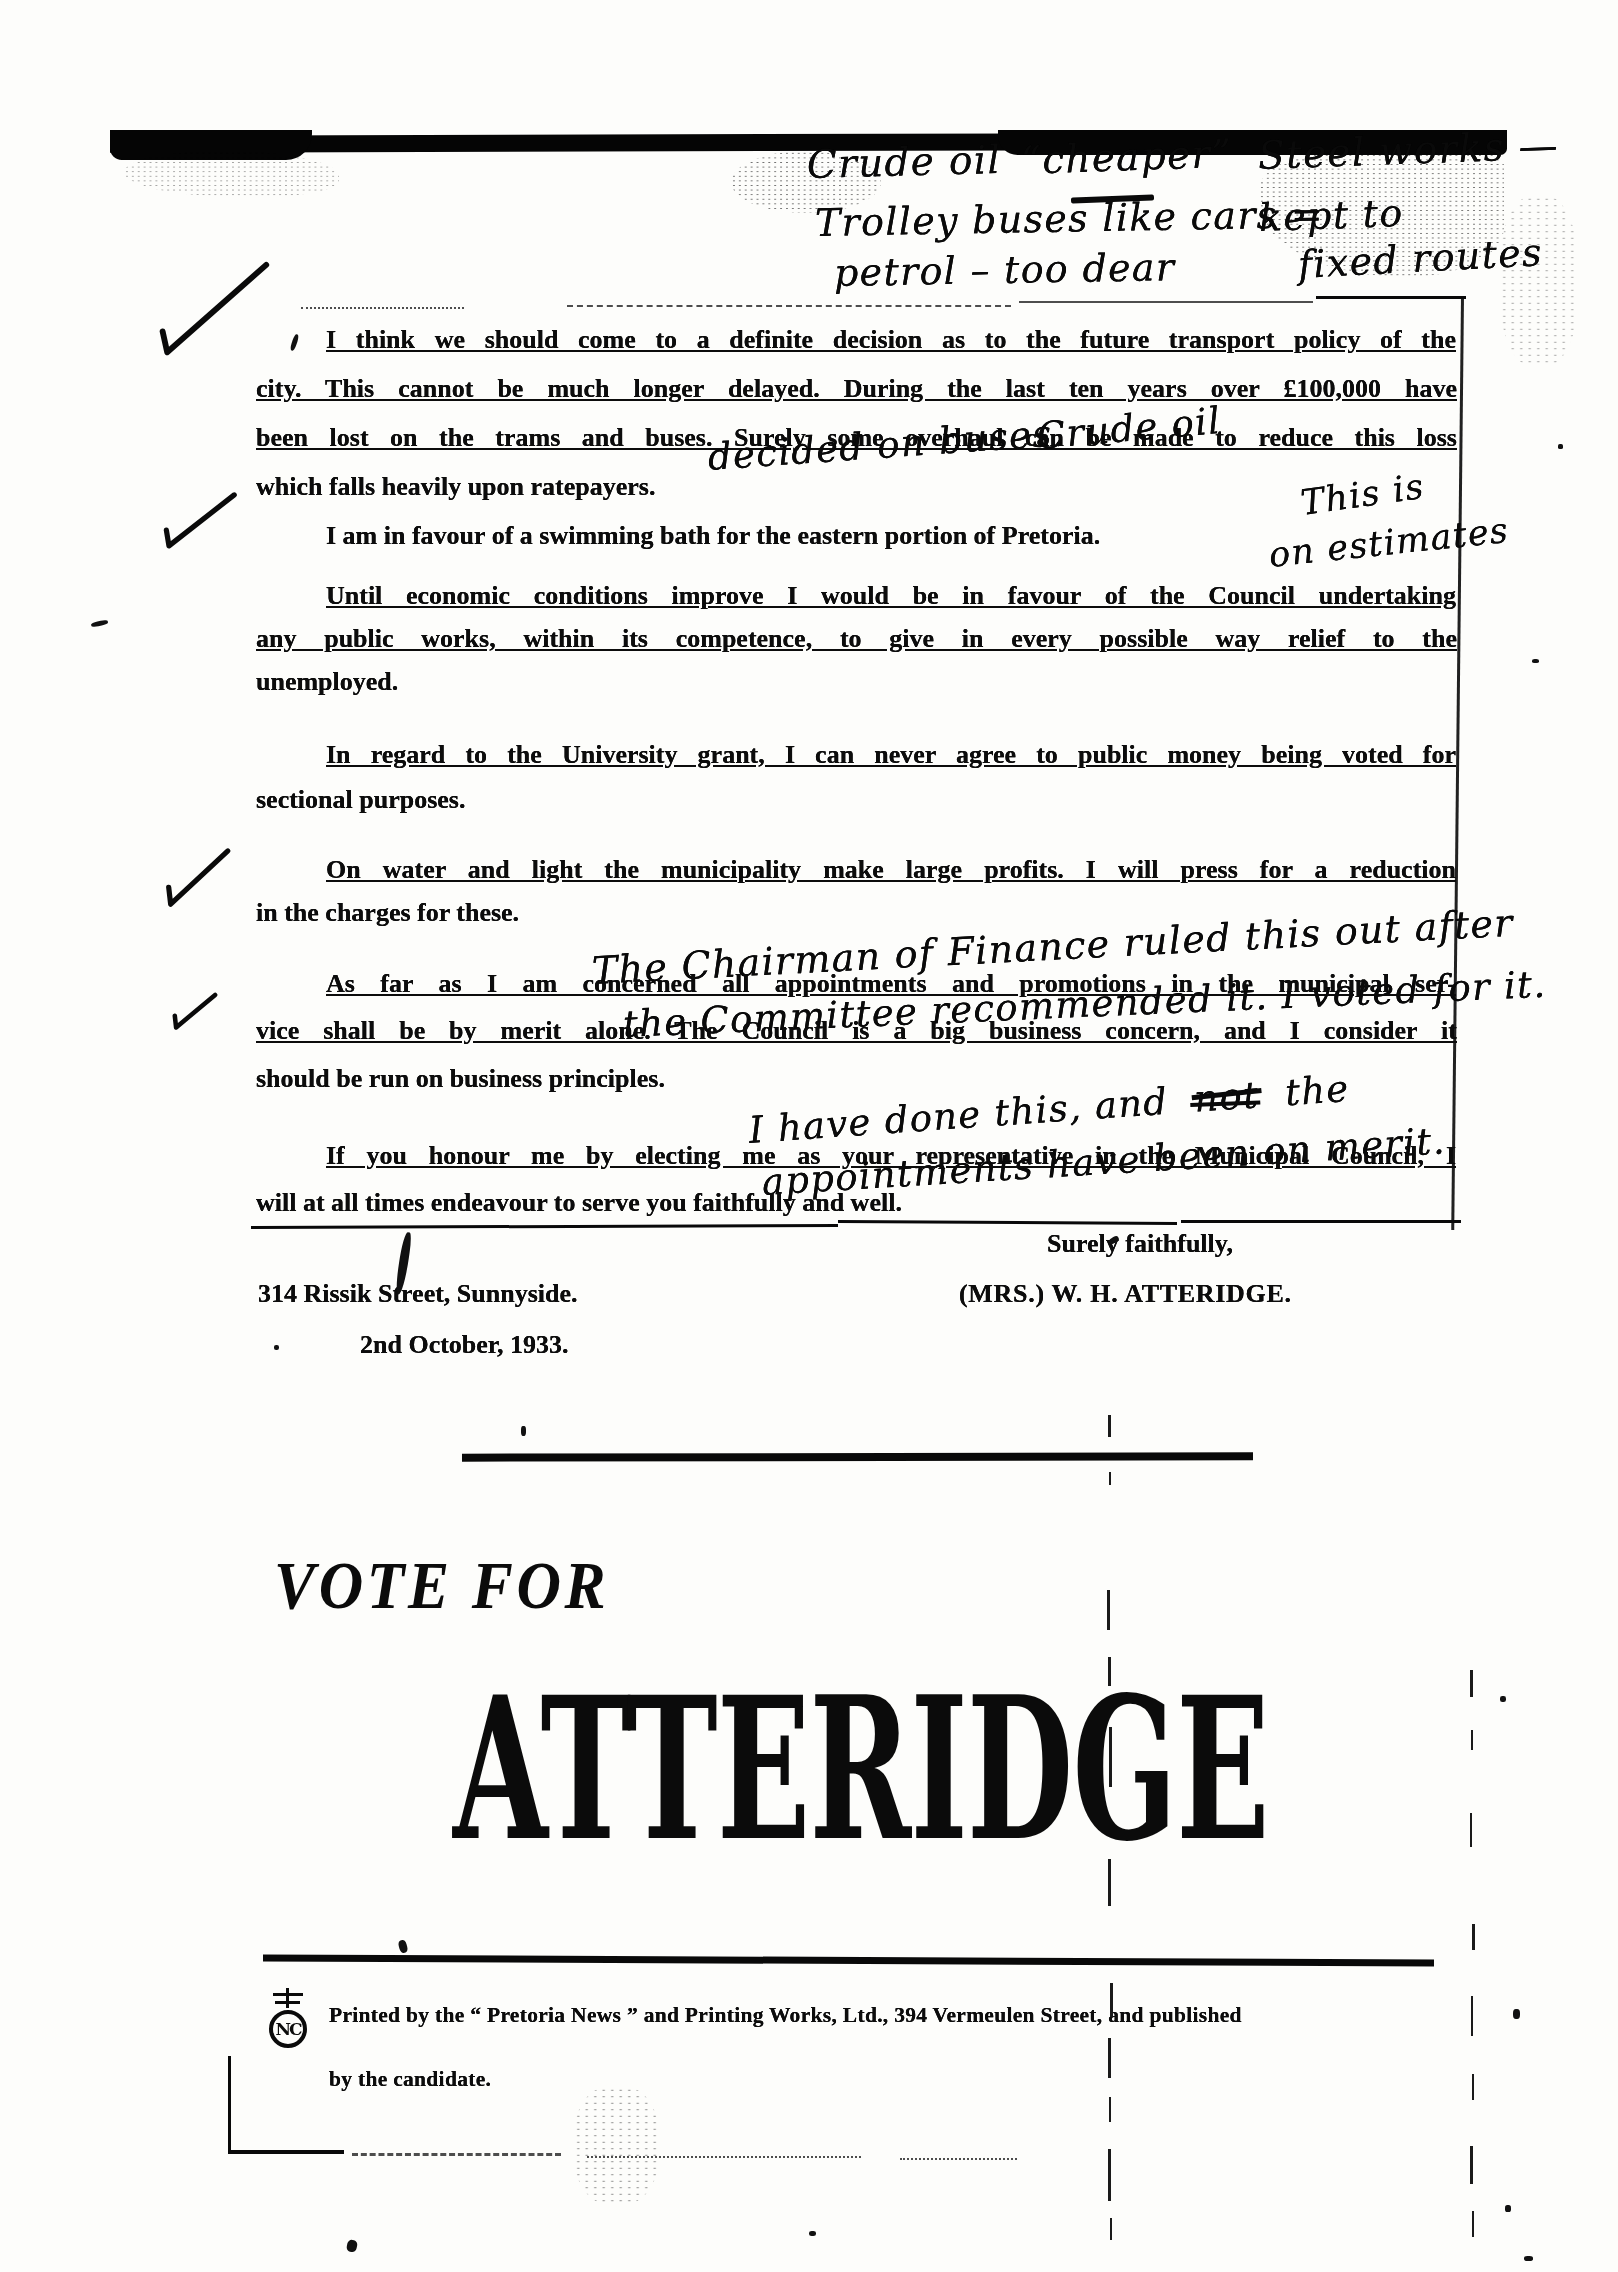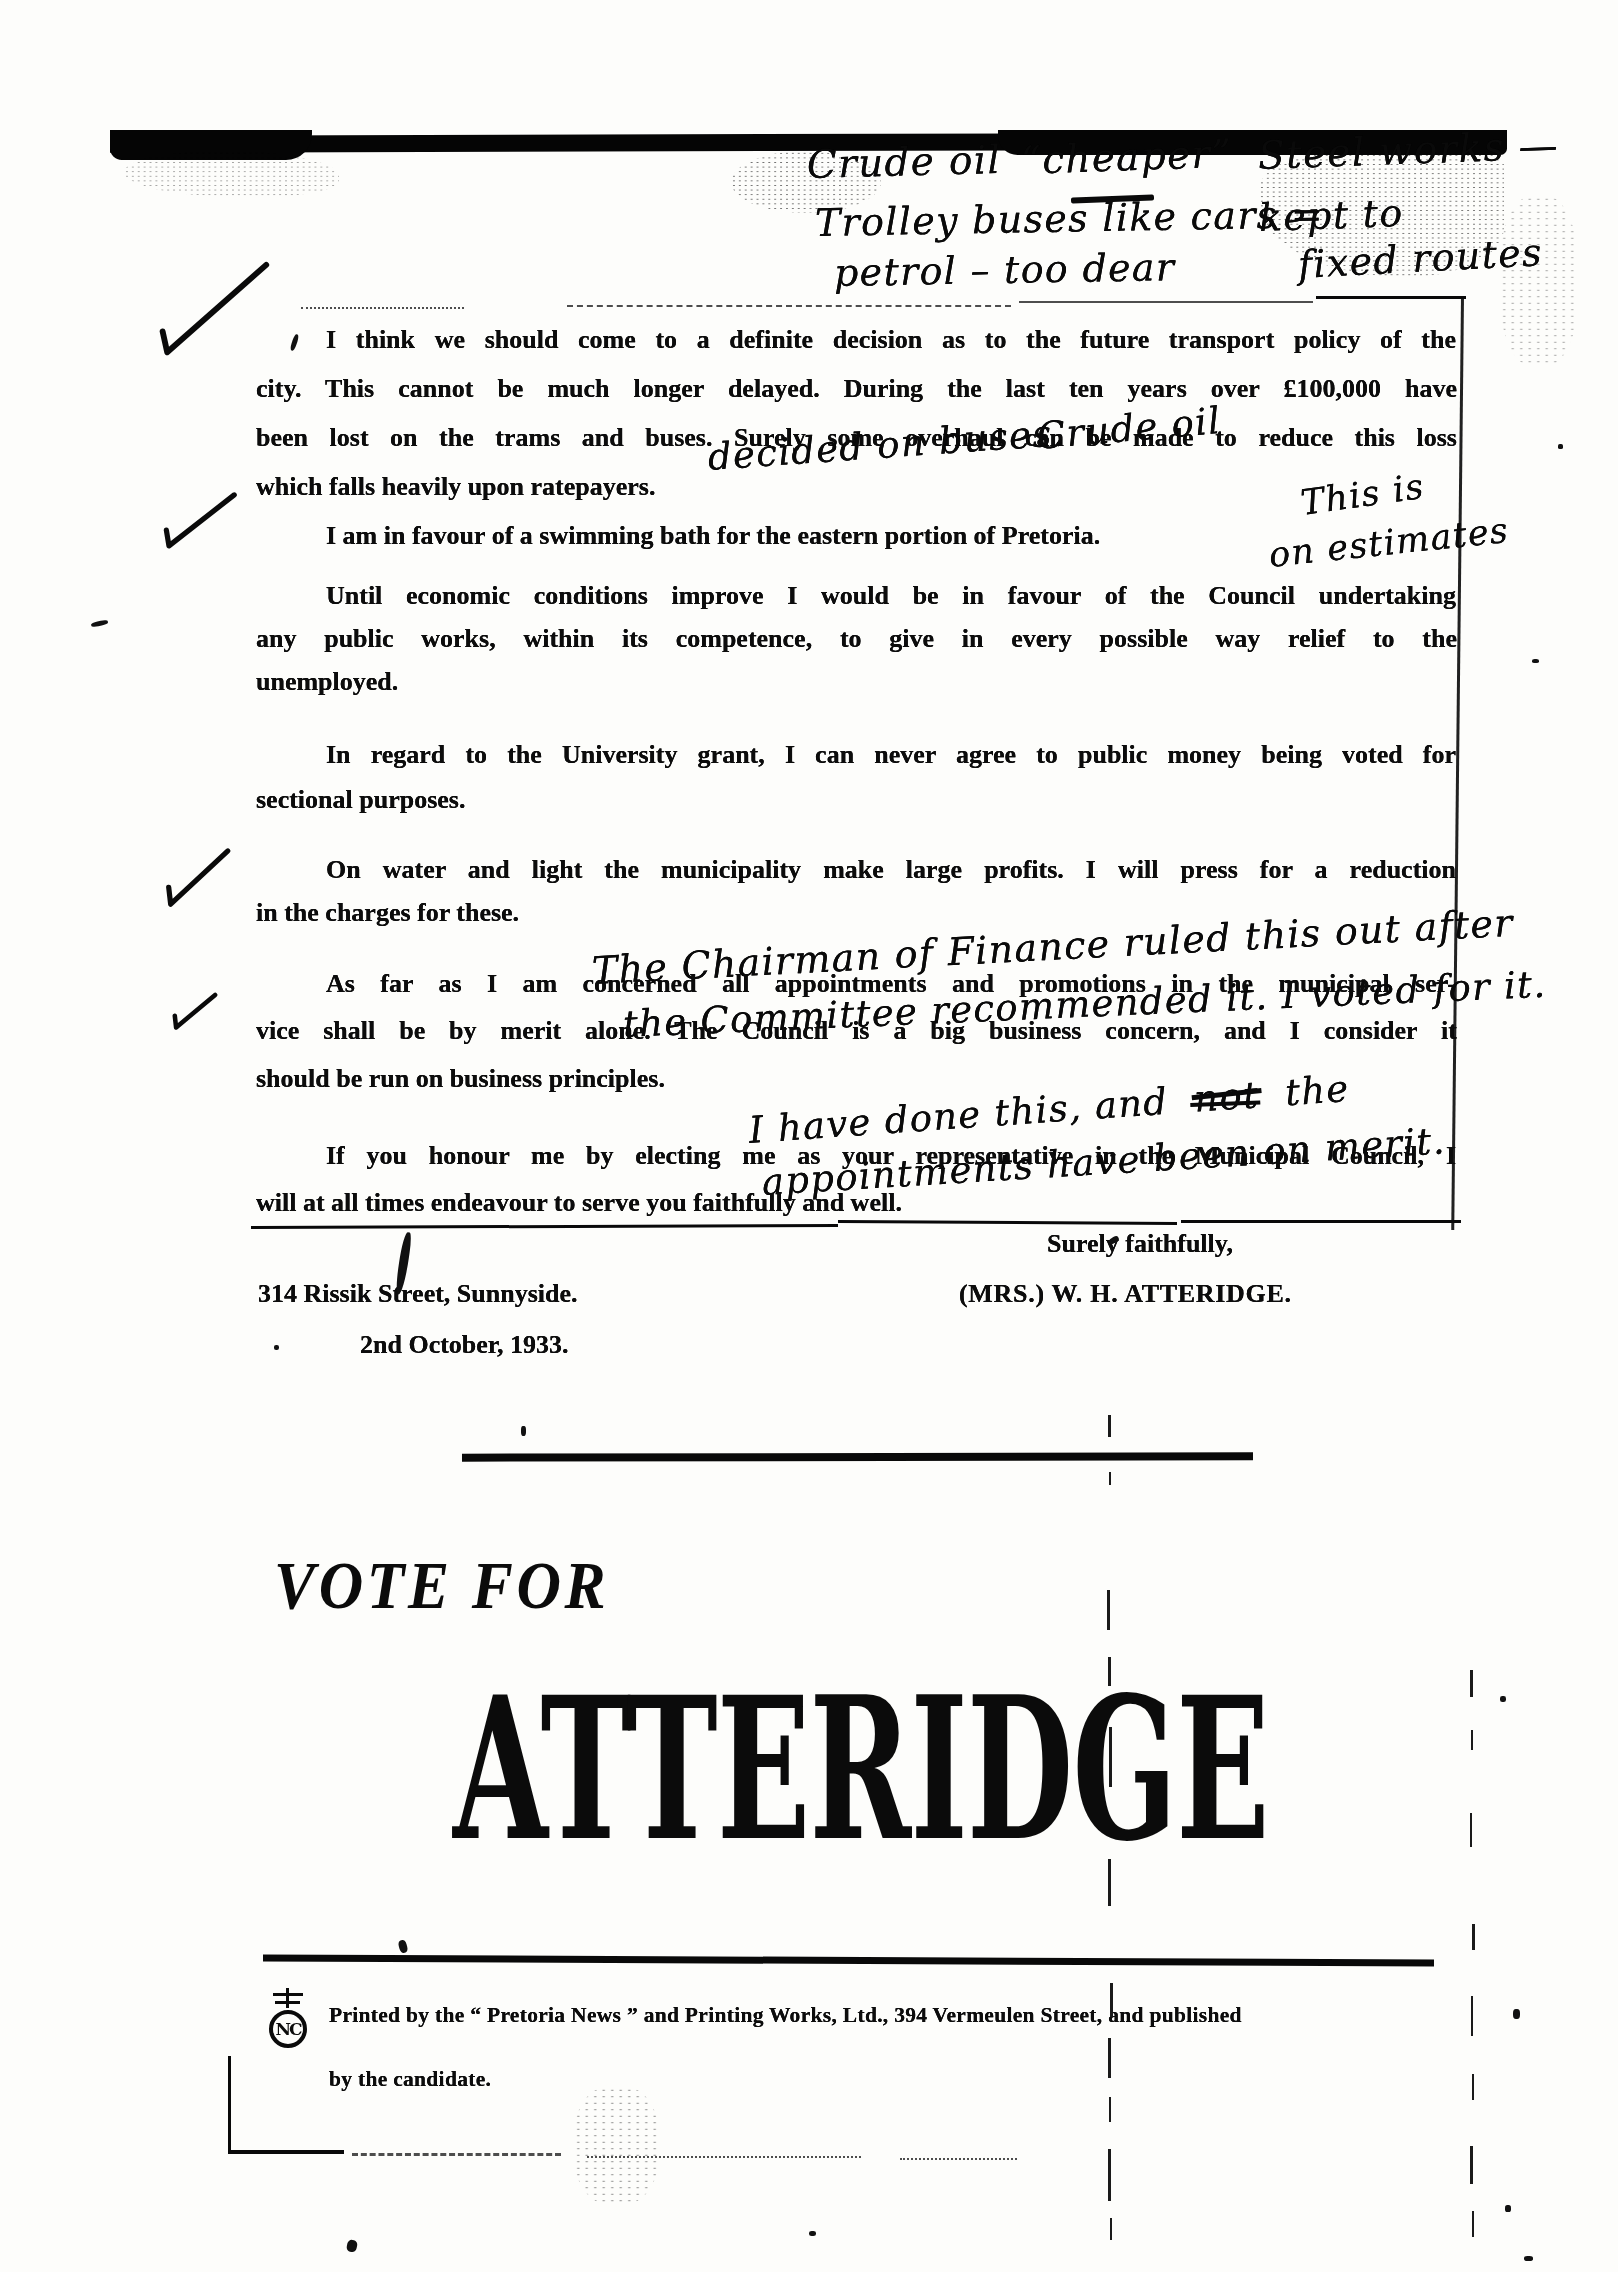--- a/index.html
+++ b/index.html
@@ -1,21 +1,21 @@
 <!DOCTYPE html>
 <html style="font-size:10.4px"><head>
 <meta charset="utf-8">
 <style>
   html,body{margin:0;padding:0;background:#e8e8e4;}
   #page{position:relative;width:1618px;height:2273px;background:#fdfdfb;overflow:hidden;
         font-family:"Liberation Serif", serif;color:#0b0b0b;}
   
   .tline{position:absolute;font-weight:700;font-size:26px;line-height:29px;white-space:nowrap;
          color:#0c0c0c;text-shadow:0 0 0.4px #000;}
-  .tline.just{white-space:normal;text-align:justify;text-align-last:justify;}
+  .tline.just{white-space:normal;text-align:justify;text-align-last:justify;text-decoration:underline;}
   
   .hw{position:absolute;font-family:"DejaVu Serif", serif;font-style:italic;font-weight:400;
       color:#0a0a0a;white-space:nowrap;transform-origin:left center;text-shadow:0 0 0.5px #000;
       letter-spacing:1.3px;}
   
   .band{position:absolute;background:#050505;}
   .speckle{position:absolute;background-image:radial-gradient(#000 0.8px, transparent 1.2px);
            background-size:5.9px 4.6px;opacity:.55;}
   .speckle.fine{background-size:8.5px 6.5px;opacity:.4;}
   .rule{position:absolute;background:#090909;}

